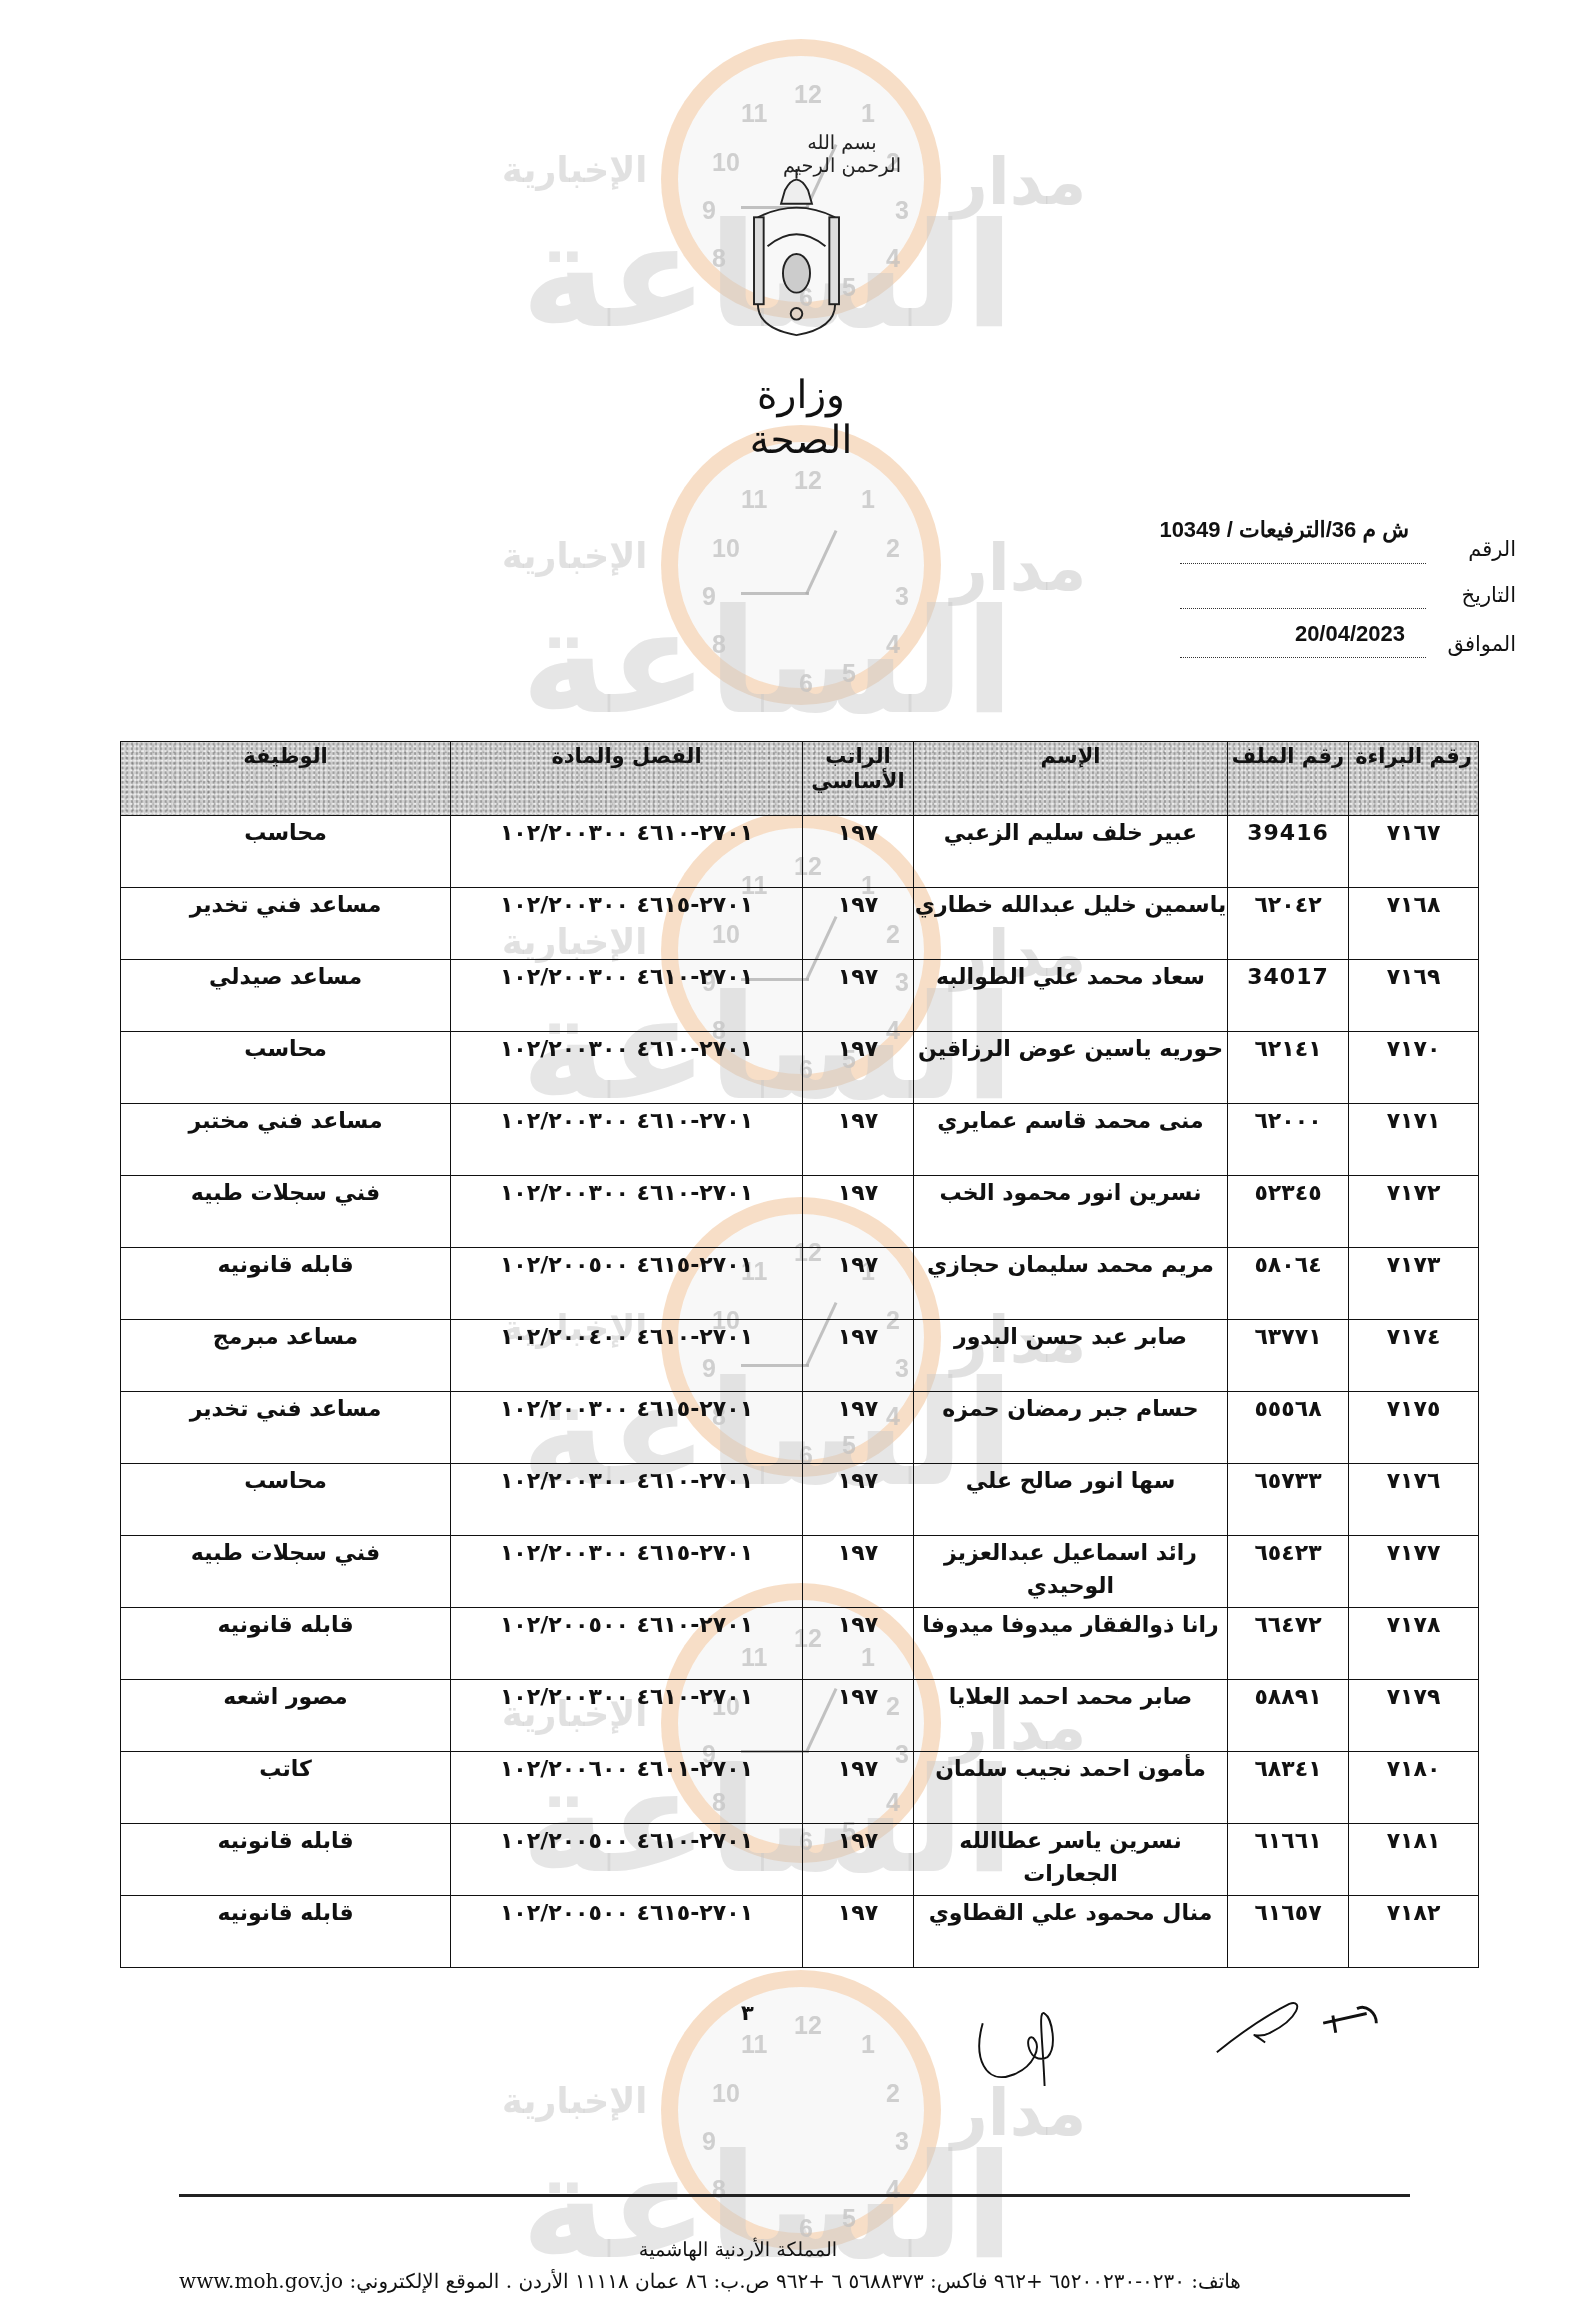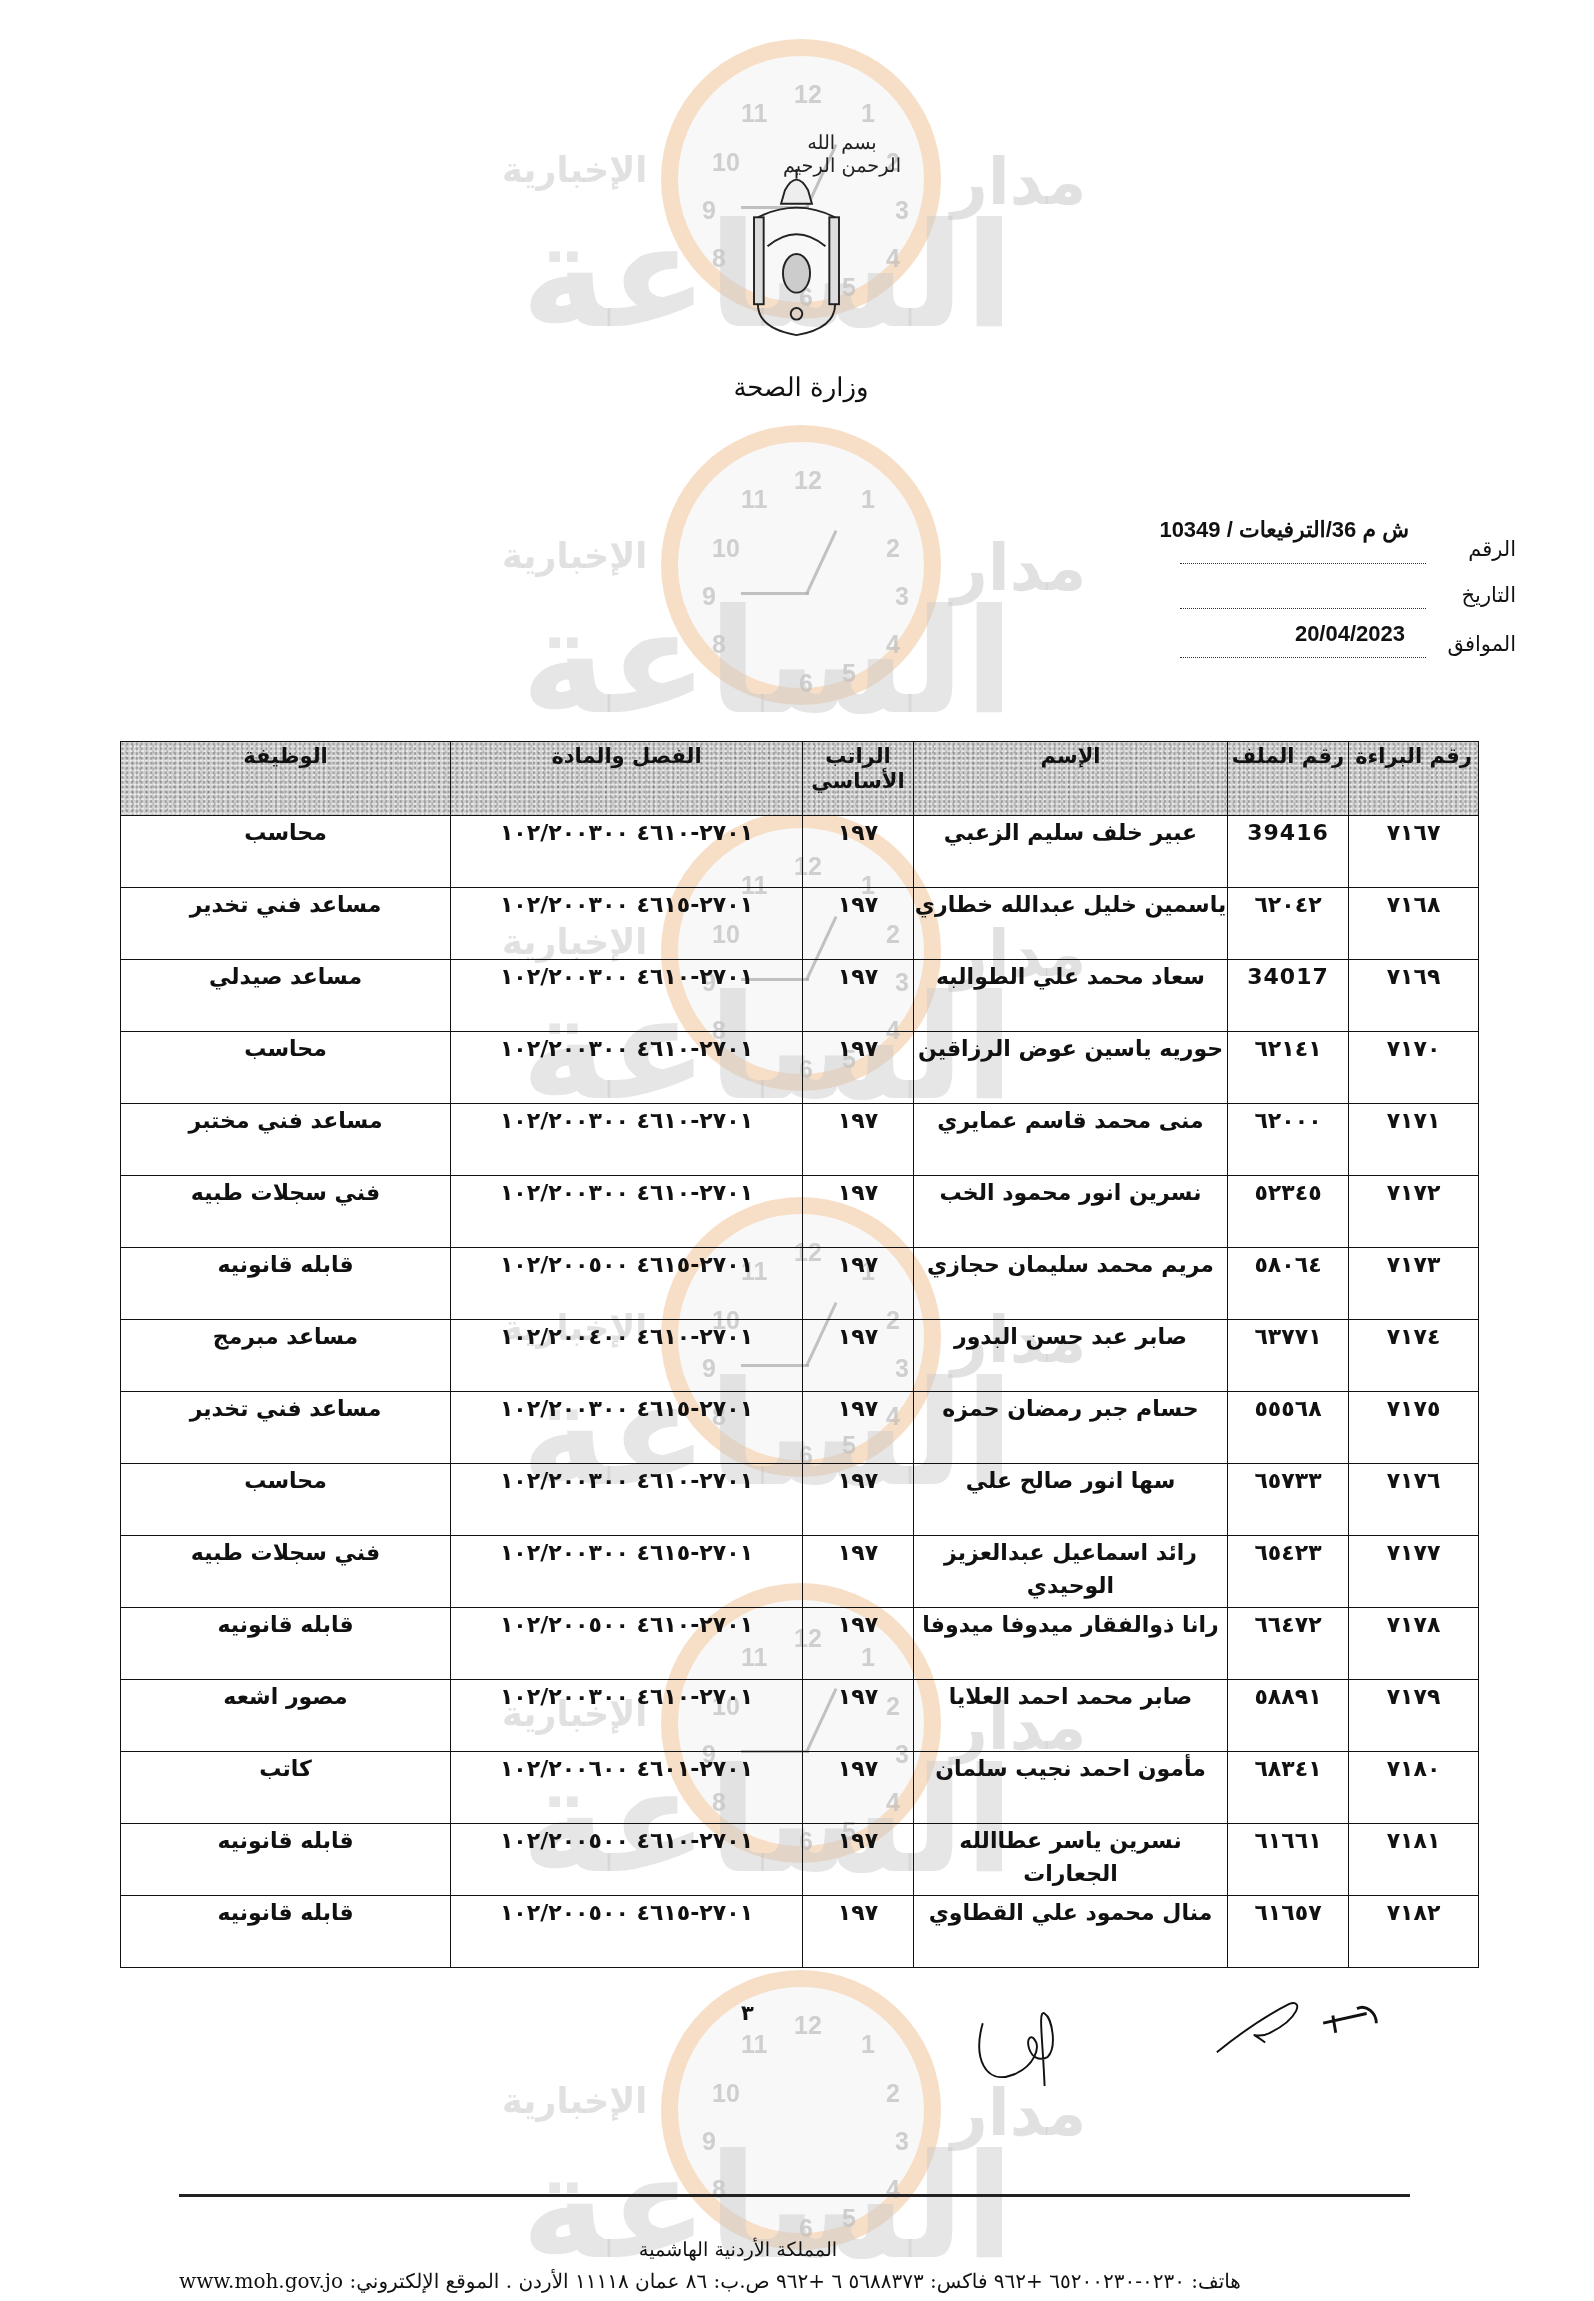--- a/index.html
+++ b/index.html
@@ -28,21 +28,21 @@
     font-size:35px; direction:rtl; white-space:nowrap;
   }
   .wm-madar {
     font-family:"DejaVu Sans", sans-serif; font-weight:bold; color:rgba(200,200,200,0.55);
     font-size:64px; direction:rtl; white-space:nowrap;
   }
 
   
   .basmala { font-family:"DejaVu Serif", serif; font-size:19.3px; direction:rtl; color:#222;margin-left:43px; }
   .emblem { z-index:2; }
-  .ministry { font-family:"DejaVu Serif", serif; font-size:26px; direction:rtl; color:#111; z-index:2; }
+  .ministry { font-family:"DejaVu Serif", serif; font-size:39px; direction:rtl; color:#111; z-index:2; }
 
   
   .ref-label { font-family:"DejaVu Sans", sans-serif; font-size:21px; direction:rtl; color:#111; z-index:2; }
   .ref-dots { border-bottom:1.9px dotted #333; height:0; z-index:2; }
   .ref-val { font-family:"Liberation Sans", sans-serif; font-weight:bold; font-size:22px; direction:rtl; color:#111; z-index:2; white-space:nowrap; }
 
   
   table.grid {
     position:absolute; left:120px; top:741px; width:1358px;
     border-collapse:collapse; direction:rtl; z-index:2; table-layout:fixed;

